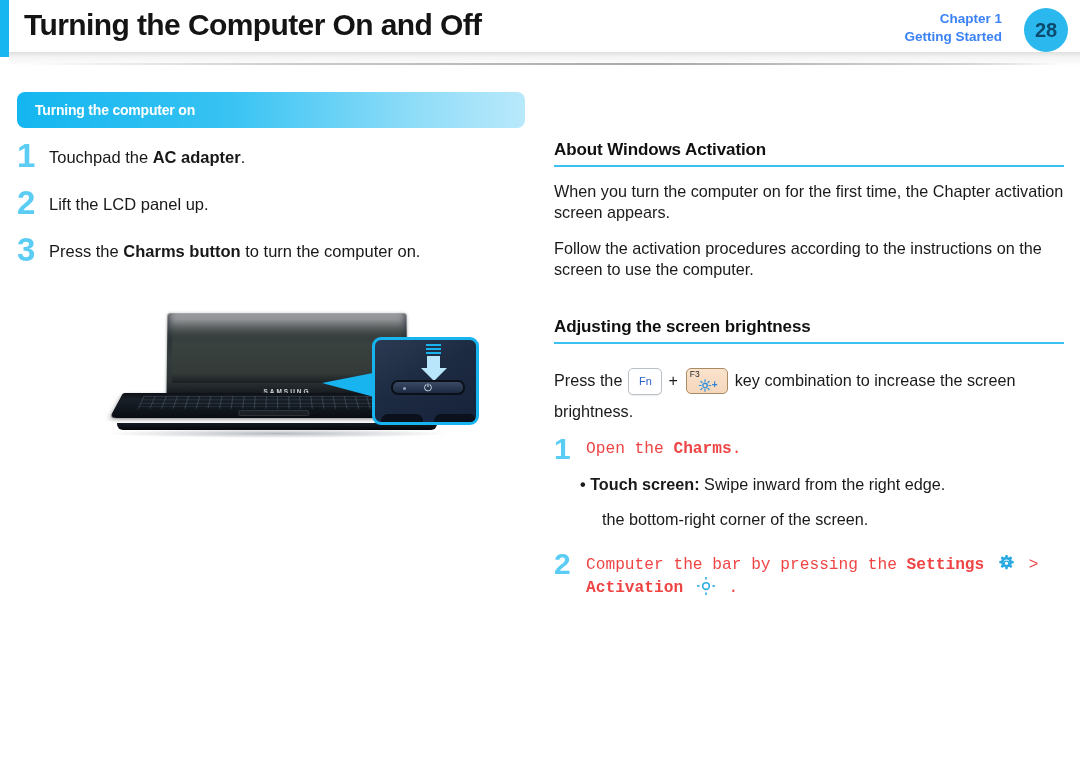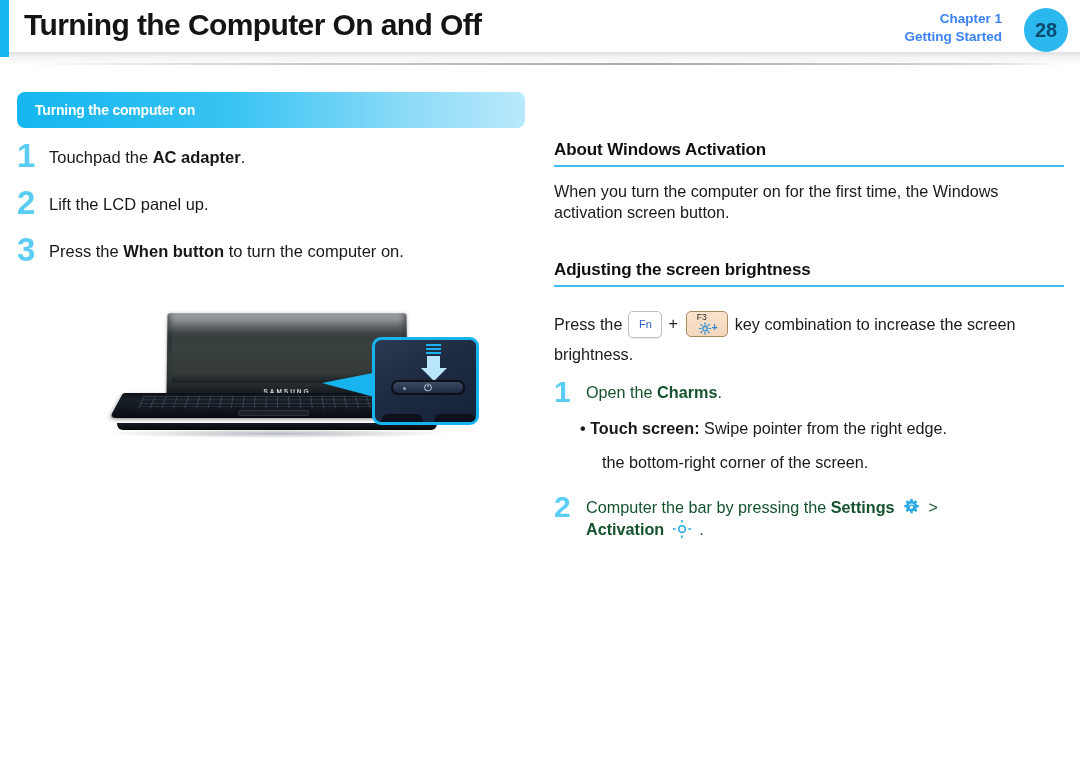--- a/index.html
+++ b/index.html
@@ -351,21 +351,21 @@
     display: inline-block;
     width: 42px; height: 26px;
     border: 1px solid #a88a63;
     border-radius: 5px;
     background: linear-gradient(to bottom, #fae2cc 0%, #f5d7bc 100%);
     margin: 0 7px 0 8px;
     vertical-align: middle;
   }
   .key-f3-label {
     position: absolute;
-    left: 10px; top: 0px;
+    left: 3px; top: 0px;
     font-size: 8.5px;
     font-weight: normal;
     color: #1d1d1d;
     line-height: 1.2;
   }
   .key-f3-sun {
     position: absolute;
     left: 11px; top: 10px;
     width: 14px; height: 13px;
   }
@@ -387,23 +387,24 @@
   .rstep-num {
     width: 32px; flex: 0 0 32px;
     font-size: 30px;
     font-weight: bold;
     color: #5bcdf5;
     line-height: 0.85;
   }
   .rstep-body {
     flex: 1;
     font-size: 16.2px;
-    color: #14532d;
+    color: #ef4444;
     line-height: 1.34;
     padding-top: 3px;
+    font-family: Liberation Mono, monospace;
   }
   .bullet-line {
     font-size: 16.2px;
     color: #1a1a1a;
     line-height: 1.34;
     margin-top: 13px;
     padding-left: 36px;
     text-indent: -10px;
   }
   .bullet-line b { font-weight: bold; }
@@ -439,21 +440,21 @@
       <div class="step-text"><span>Touchpad the </span><b>AC adapter</b><span>.</span></div>
     </div>
 
     <div class="step">
       <div class="step-num">2</div>
       <div class="step-text"><span>Lift the LCD panel up.</span></div>
     </div>
 
     <div class="step">
       <div class="step-num">3</div>
-      <div class="step-text"><span>Press the </span><b>When button</b><span> to turn the computer on.</span></div>
+      <div class="step-text"><span>Press the </span><b>Charms button</b><span> to turn the computer on.</span></div>
     </div>
   </div>
 
   <div class="laptop-figure">
     <div class="lap-lid">
       <div class="lap-brand">SAMSUNG</div>
     </div>
     <div class="lap-lid-glow"></div>
     <div class="lap-base">
       <div class="lap-keys"></div>
@@ -477,21 +478,22 @@
     </div>
     <div class="callout-vents">
         <span></span>
         <span></span>
       </div>
   </div>
 
   <div class="right-col">
 
     <div class="sub-heading">About Windows Activation</div>
-    <div class="body-para">When you turn the computer on for the first time, the Windows activation screen button.</div>
+    <div class="body-para">When you turn the computer on for the first time, the Chapter activation screen appears.</div>
+    <div class="body-para">Follow the activation procedures according to the instructions on the screen to use the computer.</div>
 
     <div class="spacer-lg"></div>
 
     <div class="sub-heading">Adjusting the screen brightness</div>
 
     <div style="height:10px"></div>
 
     <div class="key-row">
       <span class="key-line">Press the </span>
       <span class="key-fn">Fn</span>
@@ -515,21 +517,21 @@
       </span>
       <span class="key-line"> key combination to increase the screen</span>
     </div>
     <div class="key-line" style="margin-top:6px">brightness.</div>
 
     <div class="rstep">
       <div class="rstep-num">1</div>
       <div class="rstep-body"><span>Open the </span><b>Charms</b><span>.</span></div>
     </div>
 
-    <div class="bullet-line"><b>• Touch screen:</b><span> Swipe pointer from the right edge.</span></div>
+    <div class="bullet-line"><b>• Touch screen:</b><span> Swipe inward from the right edge.</span></div>
 
     <div class="bullet-line bullet-cont">the bottom-right corner of the screen.</div>
 
     <div class="rstep" style="margin-top:20px">
       <div class="rstep-num">2</div>
       <div class="rstep-body">
         <span>Computer the bar by pressing the </span><b>Settings</b>
         <svg class="inline-icon" width="19" height="19" viewBox="0 0 24 24">
           <path fill="#29aae3" d="M12 8.2a3.8 3.8 0 1 0 0 7.6 3.8 3.8 0 0 0 0-7.6zm0 5.9a2.1 2.1 0 1 1 0-4.2 2.1 2.1 0 0 1 0 4.2z"></path>
           <path fill="#29aae3" d="M21 13.6v-3.2l-2.6-.4a6.9 6.9 0 0 0-.8-2l1.6-2.2-2.3-2.3L14.7 5a6.9 6.9 0 0 0-2-.8L12.3 1.6H9.1L8.7 4.2a6.9 6.9 0 0 0-2 .8L4.5 3.5 2.2 5.8l1.6 2.2a6.9 6.9 0 0 0-.8 2l-2.6.4v3.2l2.6.4c.2.7.4 1.4.8 2l-1.6 2.2 2.3 2.3 2.2-1.6c.6.4 1.3.6 2 .8l.4 2.6h3.2l.4-2.6c.7-.2 1.4-.4 2-.8l2.2 1.6 2.3-2.3-1.6-2.2c.4-.6.6-1.3.8-2l2.6-.4z" opacity="0"></path>

